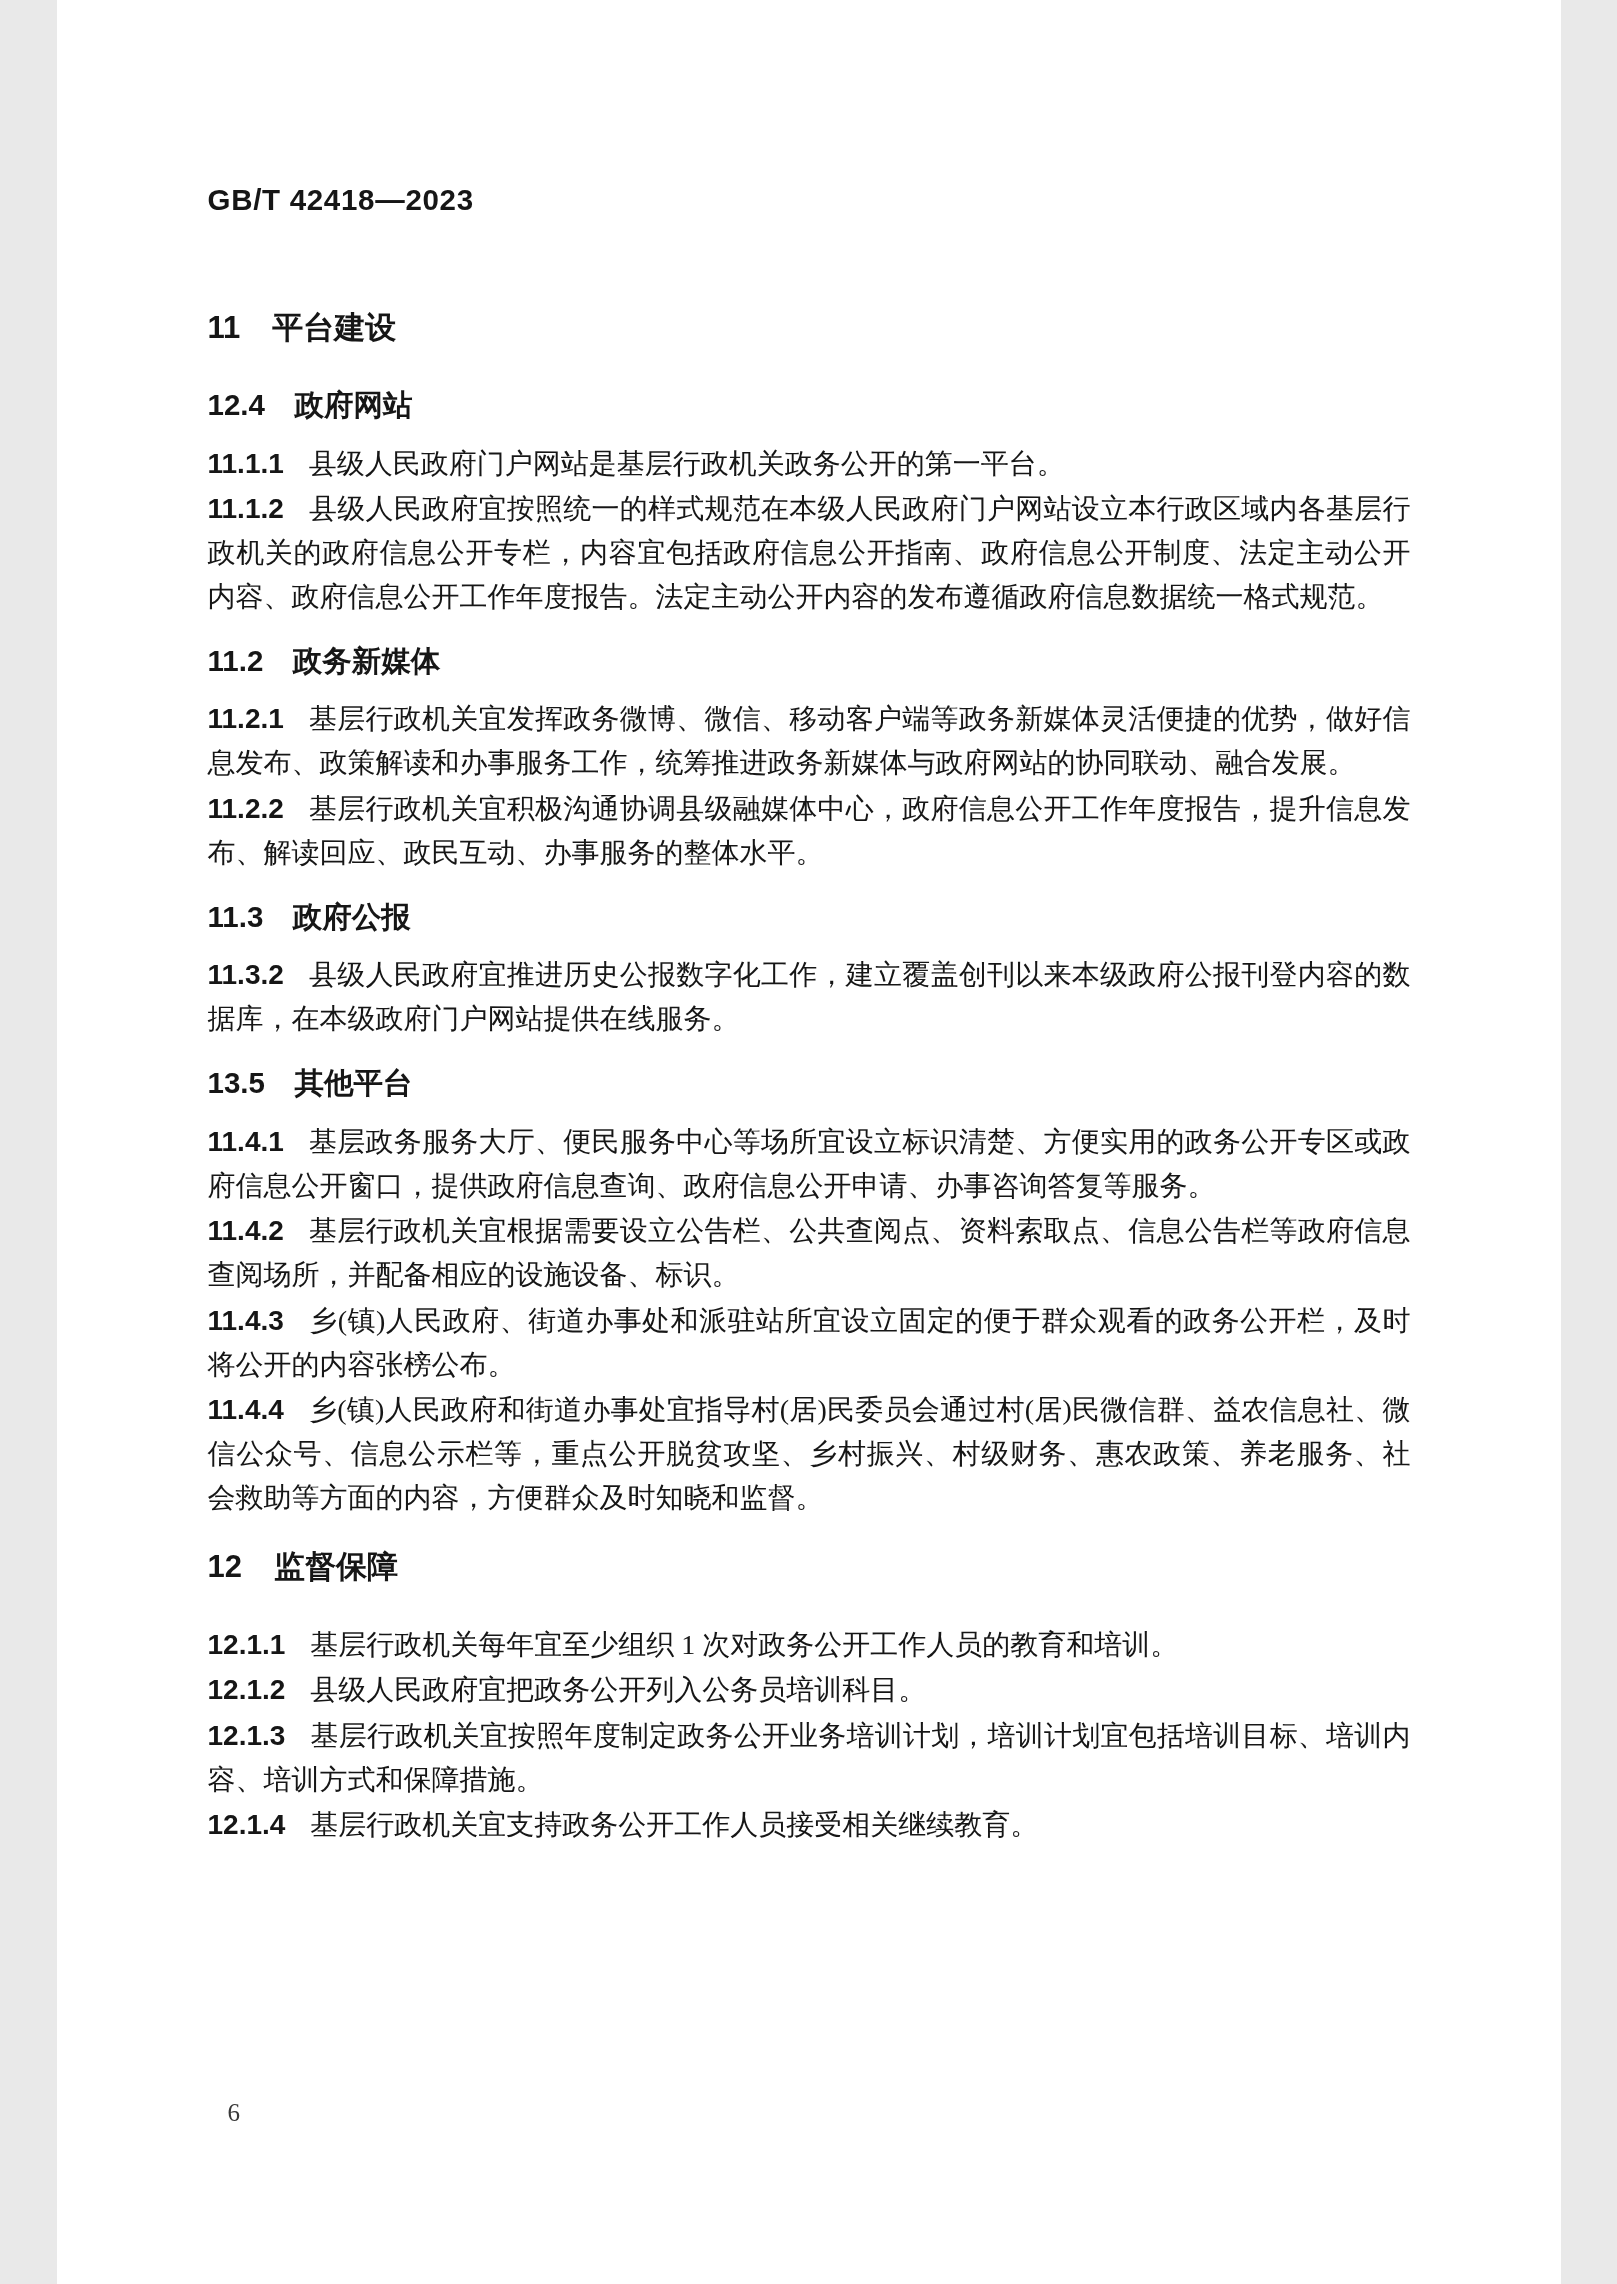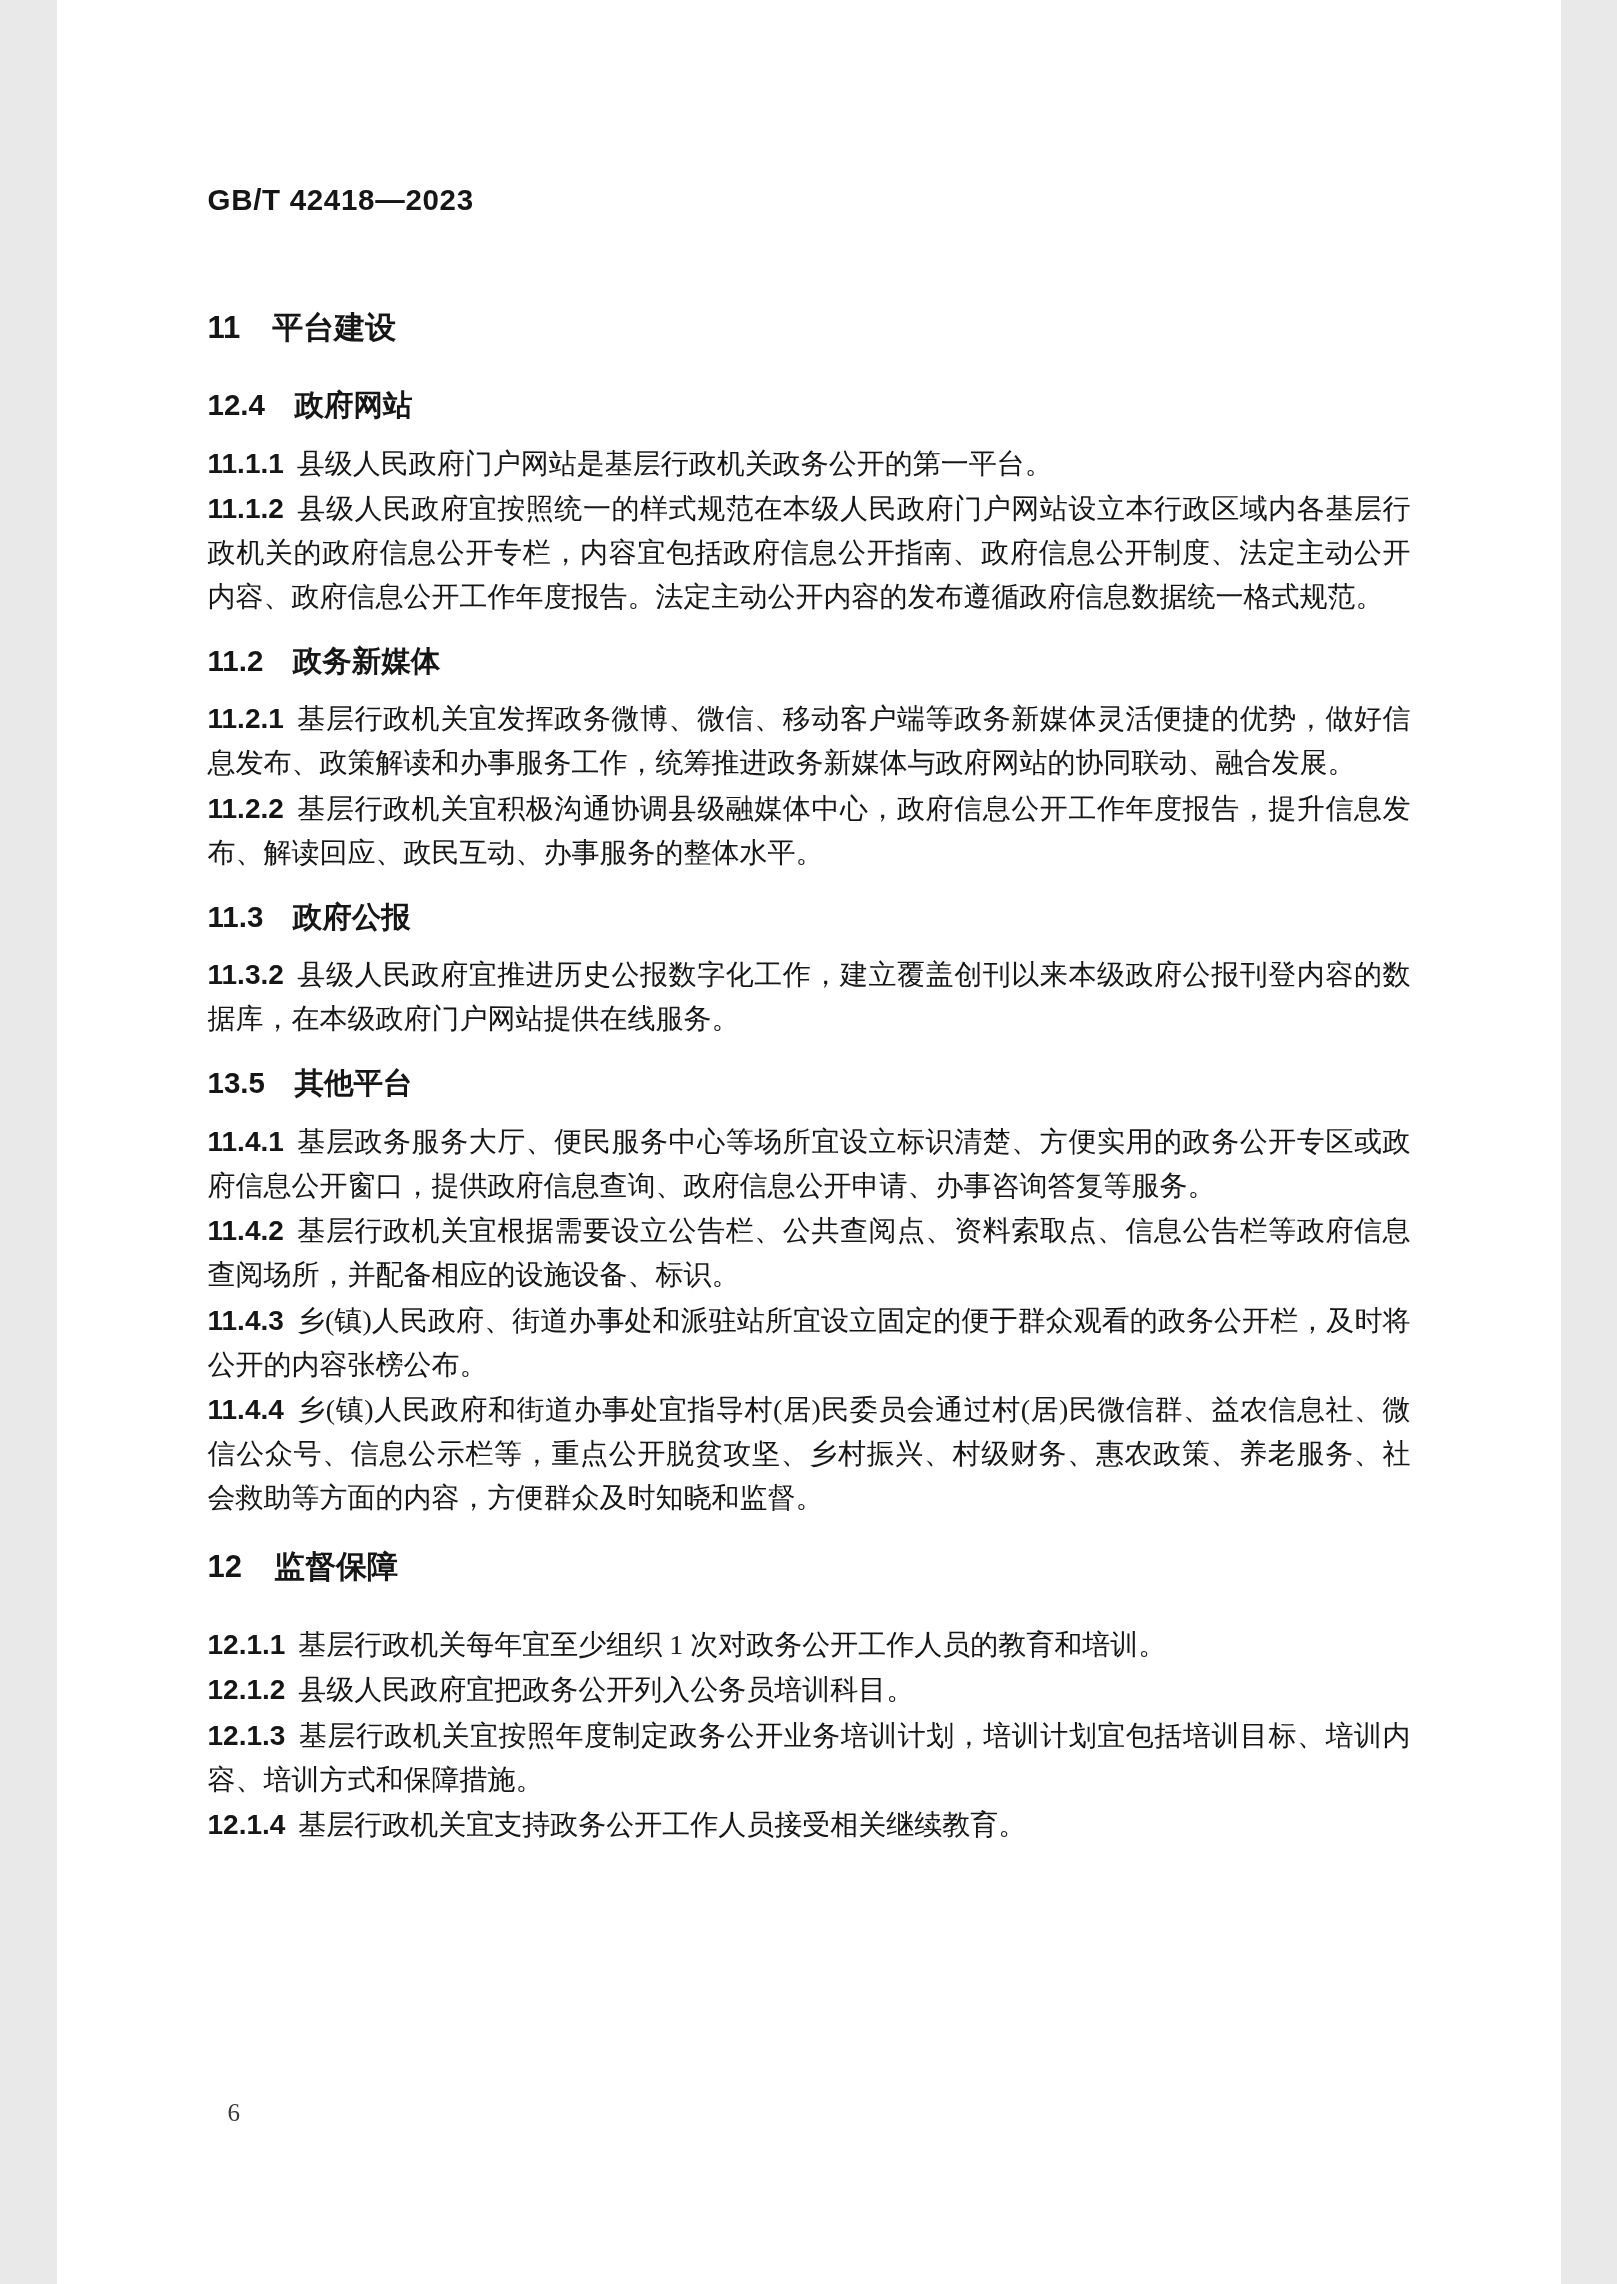--- a/index.html
+++ b/index.html
@@ -43,21 +43,21 @@
   .clause {
     font-size: 28px;
     line-height: 44px;
     text-align: justify;
     text-justify: inter-character;
     margin: 0 0 1.4px 0;
   }
   .clause .num {
     font-family: "Liberation Sans", sans-serif;
     font-weight: 700;
-    margin-right: 13px;
+    margin-right: 25px;
     white-space: nowrap;
   }
   .page-number {
     position: absolute;
     left: 171px;
     top: 2099px;
     font-size: 25px;
     line-height: 28px;
     color: #3a3a3a;
   }

